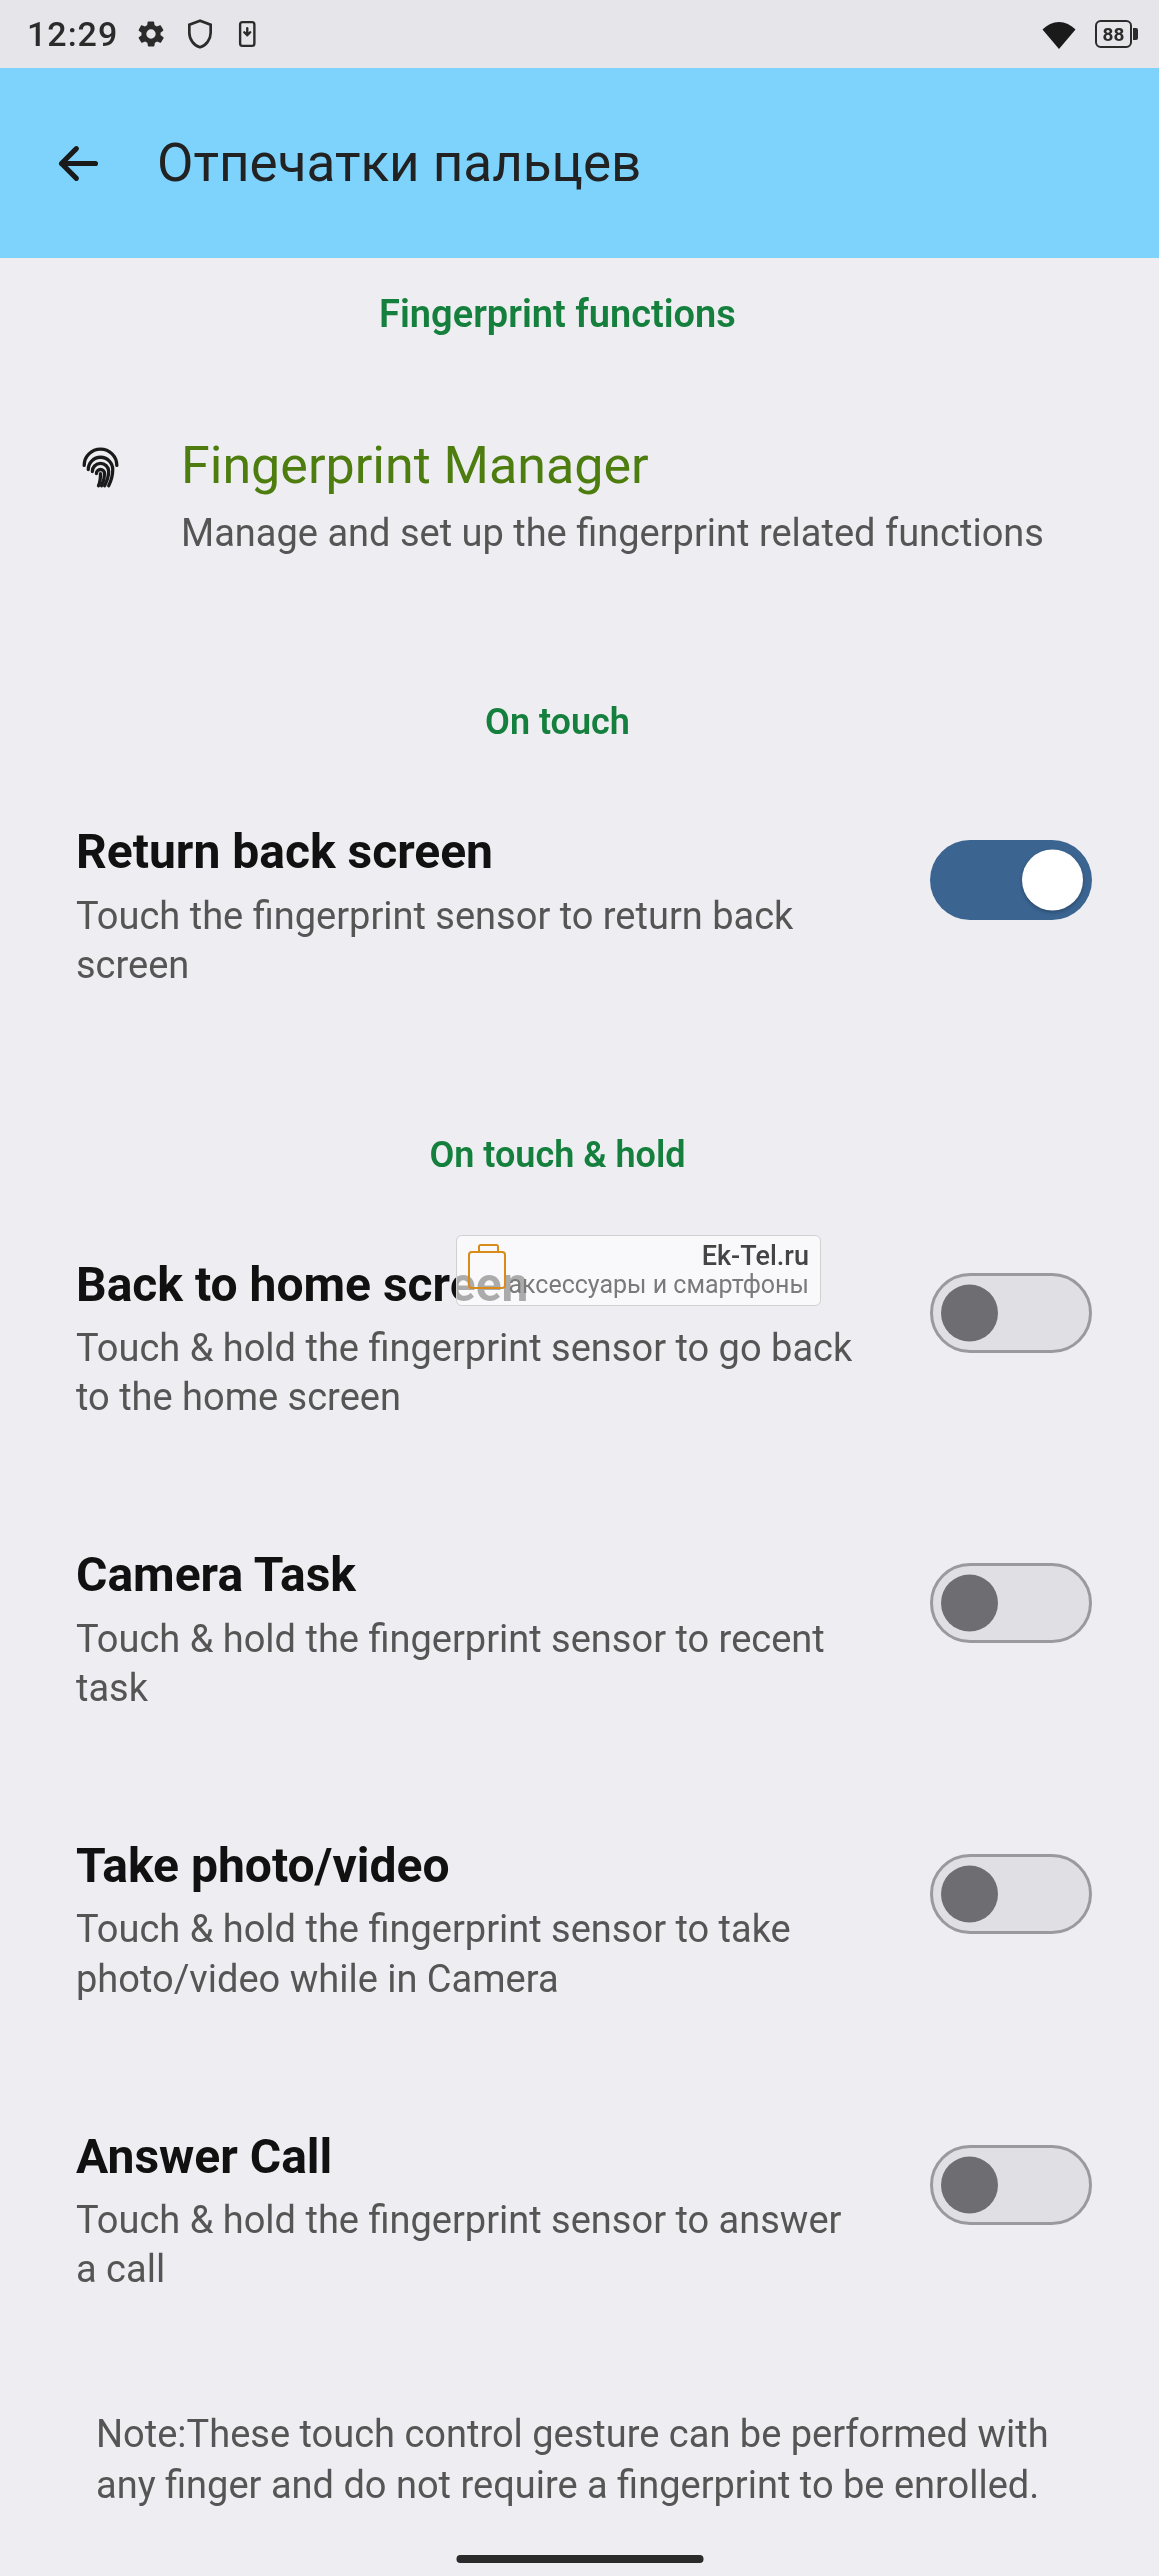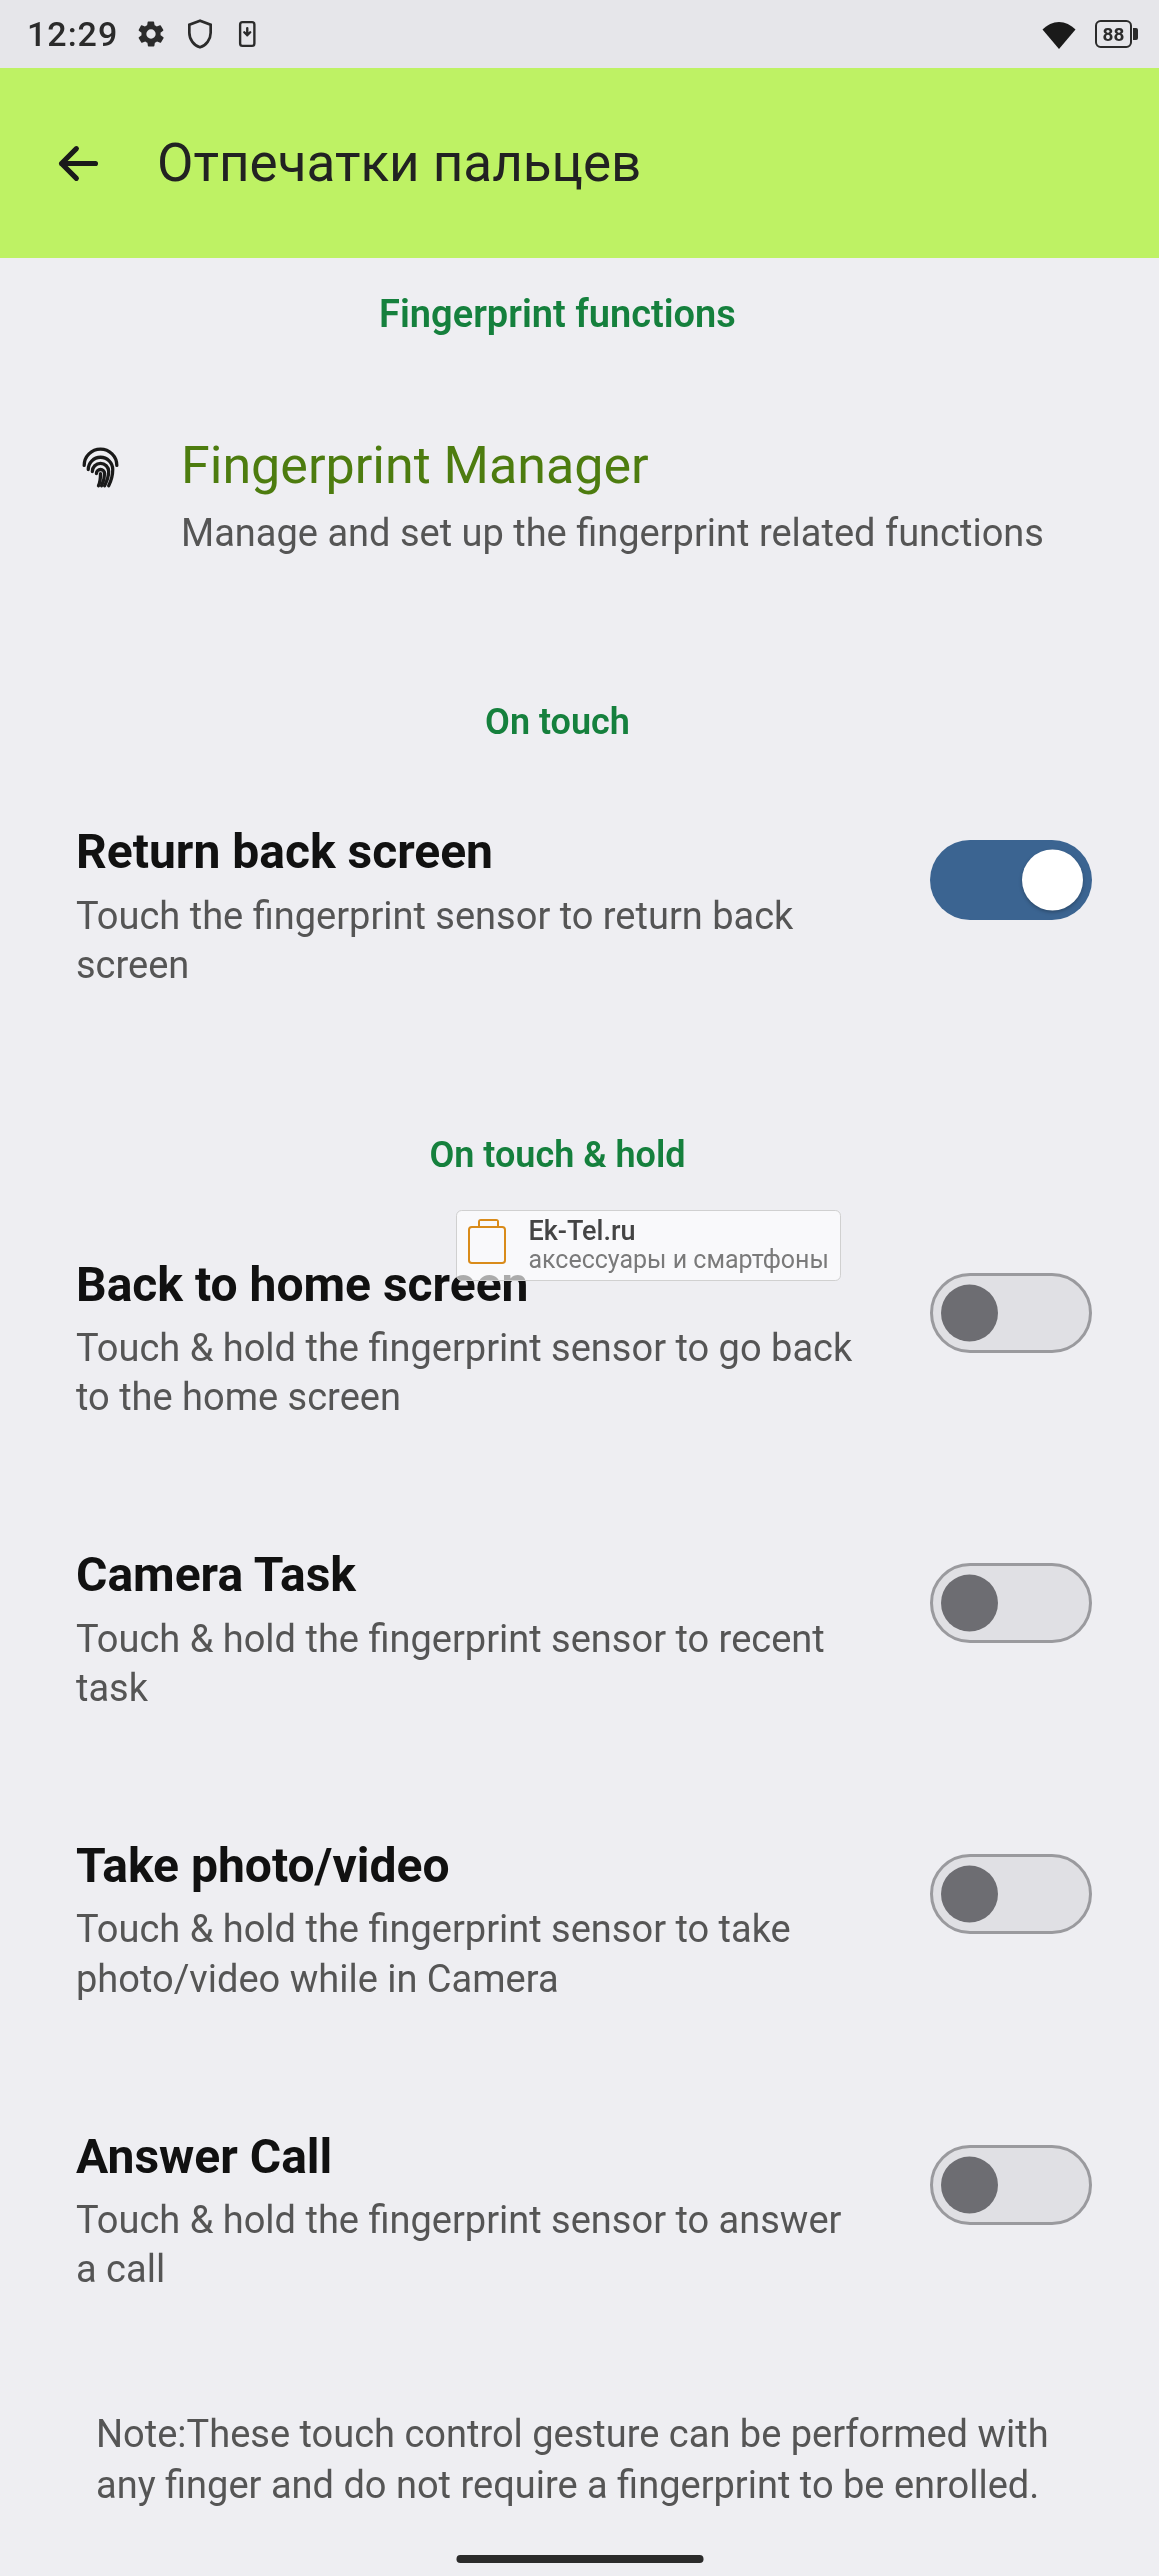--- a/index.html
+++ b/index.html
@@ -7,21 +7,21 @@
   .screen { width: 1159px; min-height: 2576px; background: #eeeef2; position: relative; }
 
   
   .status-bar { height: 68px; background: #e6e6ea; display: flex; align-items: center; padding: 0 27px; font-size: 34px; color: #2b2b2b; }
   .status-left { display: flex; align-items: center; gap: 17px; }
   .status-time { font-weight: 500; letter-spacing: 1px; }
   .status-right { margin-left: auto; display: flex; align-items: center; gap: 17px; }
   .sb-icon svg { display: block; }
 
   
-  .app-bar { height: 190px; background: #bef264; display: flex; align-items: center; padding: 0 53px; gap: 53px; }
+  .app-bar { height: 190px; background: #7dd3fc; display: flex; align-items: center; padding: 0 53px; gap: 53px; }
   .app-title { font-size: 53px; color: #222; font-weight: 400; }
 
   
   .section-header { font-size: 38px; font-weight: 600; color: #15803d; padding: 34px 120px 23px 76px; text-align: center; }
   .section-header.small { font-size: 36px; padding-top: 105px; }
 
   
   .pref-icon-row { display: flex; align-items: flex-start; padding: 76px 57px 38px 57px; gap: 38px; }
   .pref-icon { width: 86px; display: flex; align-items: center; justify-content: center; margin-top: 9.5px; }
   .pref-icon svg { width: 49px; height: 49px; }
@@ -44,21 +44,21 @@
   .toggle.off .knob { left: 7.6px; background: #6d6d72; }
   .toggle.on  .knob { right: 9.5px; width: 61px; height: 61px; background: #fff; box-shadow: 0 1.9px 3.8px rgba(0,0,0,0.25); }
 
   
   .note { font-size: 38px; color: #555; padding: 76px 76px 0 96px; line-height: 1.35; }
 
   
   .nav-pill { position: absolute; left: 50%; transform: translateX(-50%); bottom: 13.3px; width: 247px; height: 7.6px; border-radius: 3.8px; background: #2b2b2b; }
 
   
-  .watermark { position: absolute; left: 456px; top: 1210px; display: flex; align-items: center; gap: 22px; padding: 5.7px 11.4px; border: 1.9px solid #d0d0d0; background: rgba(255,255,255,0.65); border-radius: 5.7px; pointer-events: none; }
+  .watermark { position: absolute; left: 456px; top: 1235px; display: flex; align-items: center; gap: 2px; padding: 5.7px 11.4px; border: 1.9px solid #d0d0d0; background: rgba(255,255,255,0.65); border-radius: 5.7px; pointer-events: none; text-align: right; }
   .wm-icon { width: 38px; height: 38px; border: 2.9px solid #d98b1a; border-radius: 3.8px; position: relative; }
   .wm-icon::before { content:""; position:absolute; top:-9.5px; left:7.6px; width:17px; height:7.6px; border:2.9px solid #d98b1a; border-bottom:none; border-radius:2.9px 2.9px 0 0; }
   .wm-text { font-size: 25px; color: #7a7a7a; line-height: 1.1; }
   .wm-text b { color: #444; font-weight: 500; font-size: 27px; }
 
   
   .big-gap { height: 28.5px; }
 </style>
 </head>
 <body>

